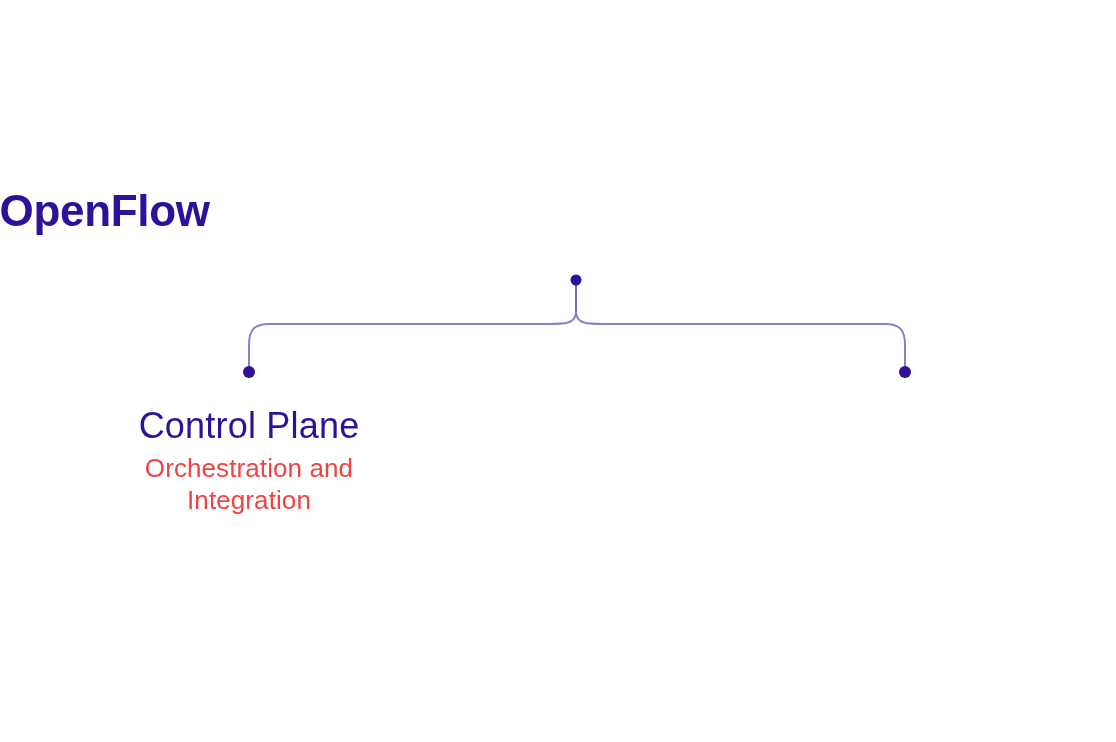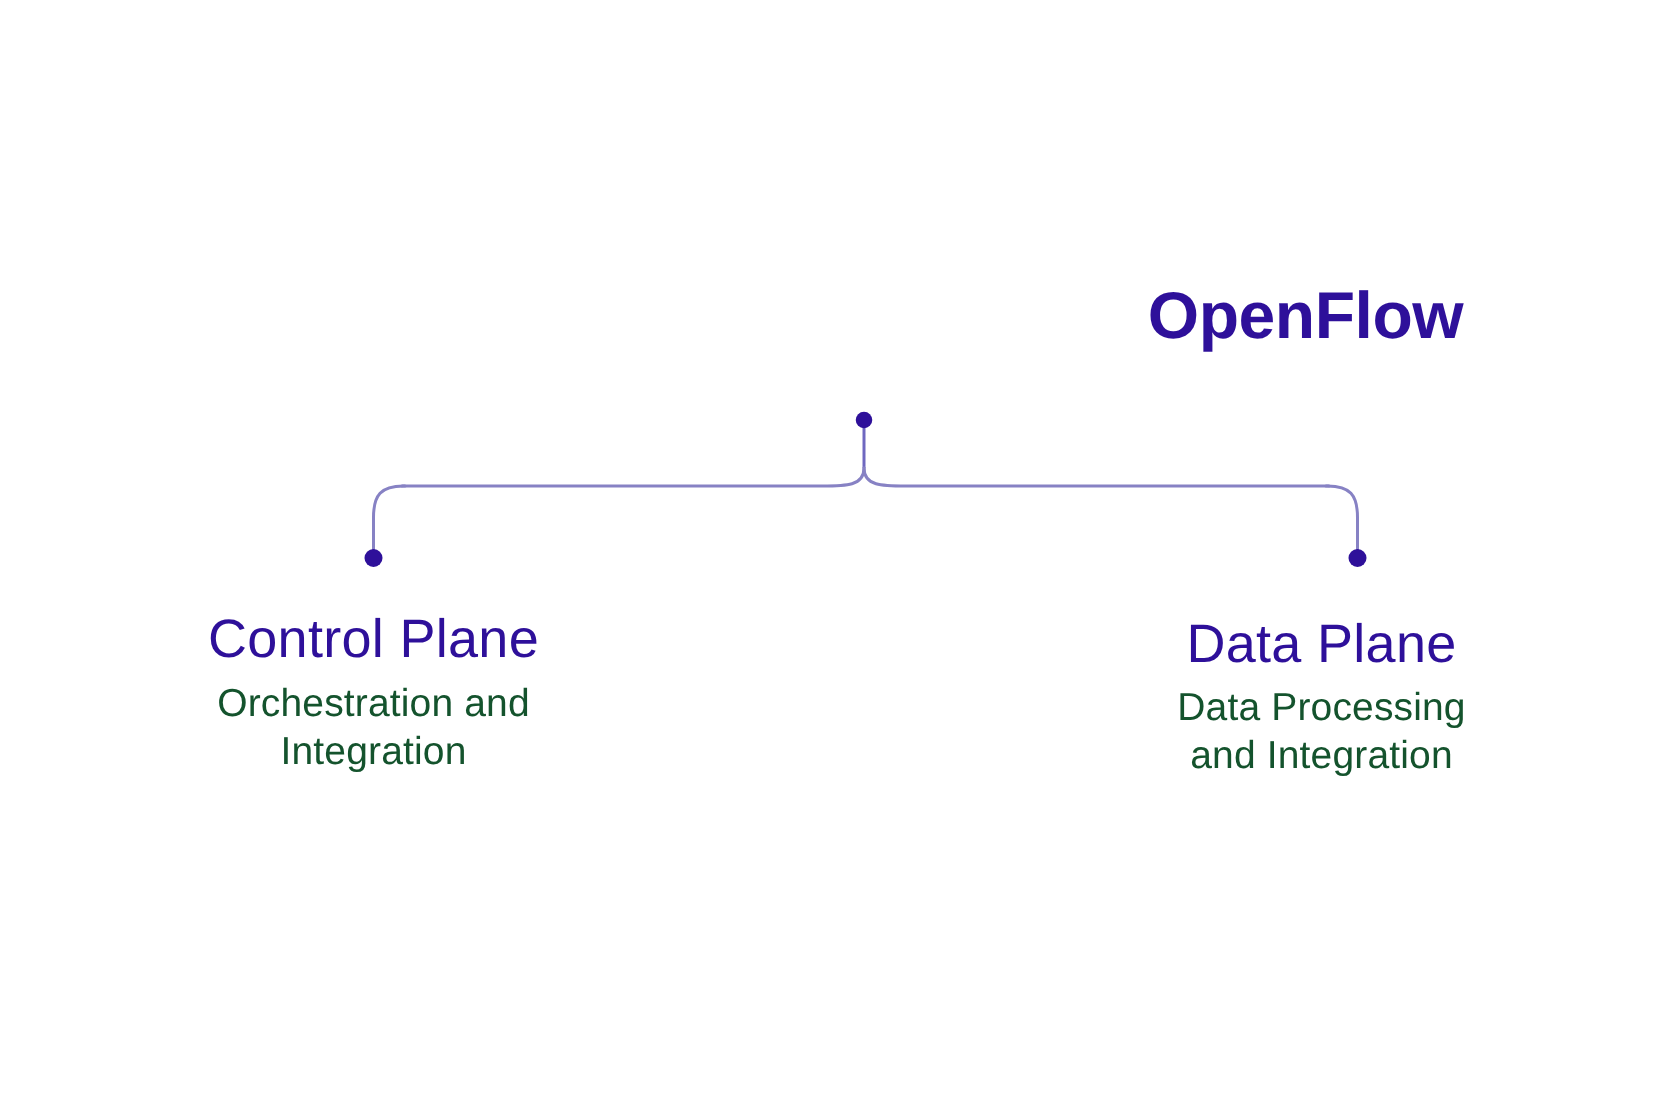--- a/index.html
+++ b/index.html
@@ -19,21 +19,21 @@
     background: #ffffff;
     overflow: hidden;
   }
 
   
   #root-title {
     position: absolute;
     left: 0;
     top: 182px;
     width: 976px;
-    text-align: right;
+    text-align: left;
     font-size: 44px;
     font-weight: bold;
     letter-spacing: -0.3px;
     color: #2e109a;
     line-height: 58px;
     white-space: nowrap;
   }
   
   #root-title-inner {
     display: inline-block;
@@ -59,21 +59,21 @@
     font-size: 36px;
     font-weight: normal;
     color: #2e109a;
     line-height: 44px;
     white-space: nowrap;
     letter-spacing: 0.2px;
   }
   .branch-subtitle {
     font-size: 26px;
     font-weight: normal;
-    color: #14532d;
+    color: #ef4444;
     line-height: 32px;
     margin-top: 4px;
     letter-spacing: 0.1px;
   }
   .branch-subtitle span {
     display: block;
   }
 
   #branch-control {
     left: 99px;
@@ -112,21 +112,14 @@
   </svg>
 
   <div class="branch" id="branch-control">
     <div class="branch-title">Control Plane</div>
     <div class="branch-subtitle">
       <span>Orchestration and</span>
       <span>Integration</span>
     </div>
   </div>
 
-  <div class="branch" id="branch-data">
-    <div class="branch-title">Data Plane</div>
-    <div class="branch-subtitle">
-      <span>Data Processing</span>
-      <span>and Integration</span>
-    </div>
-  </div>
 
 </div>
 
 </body></html>

